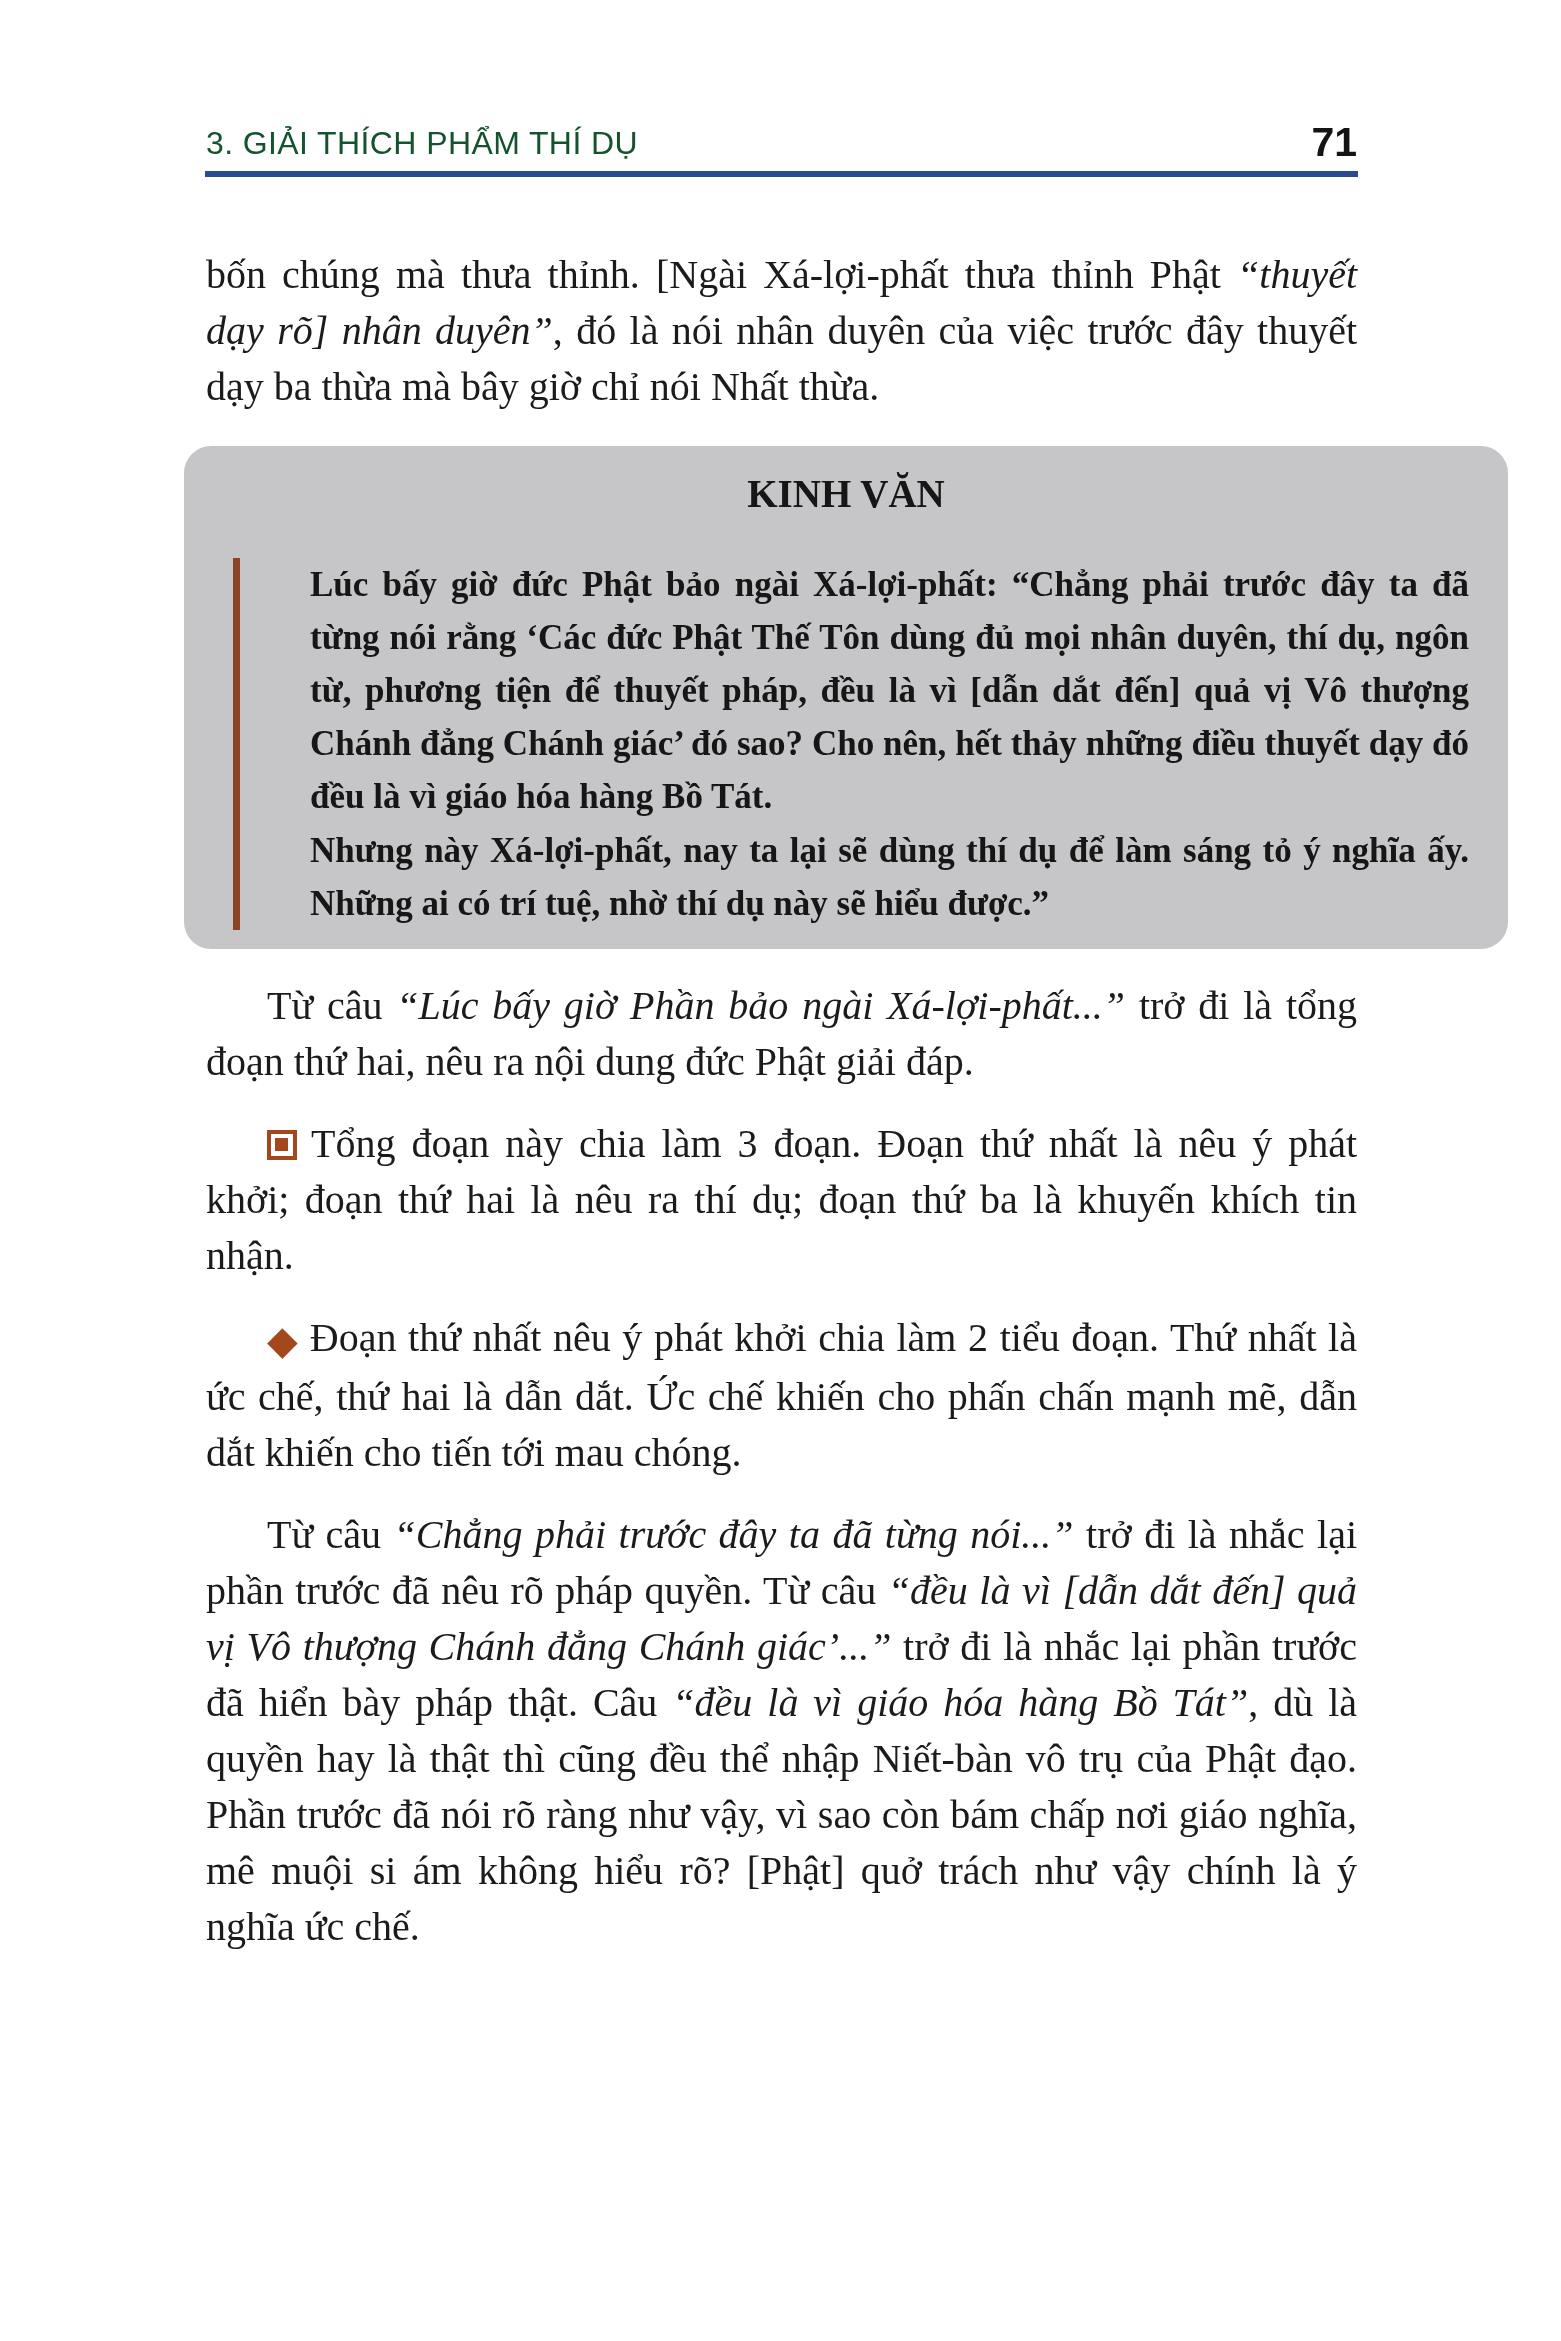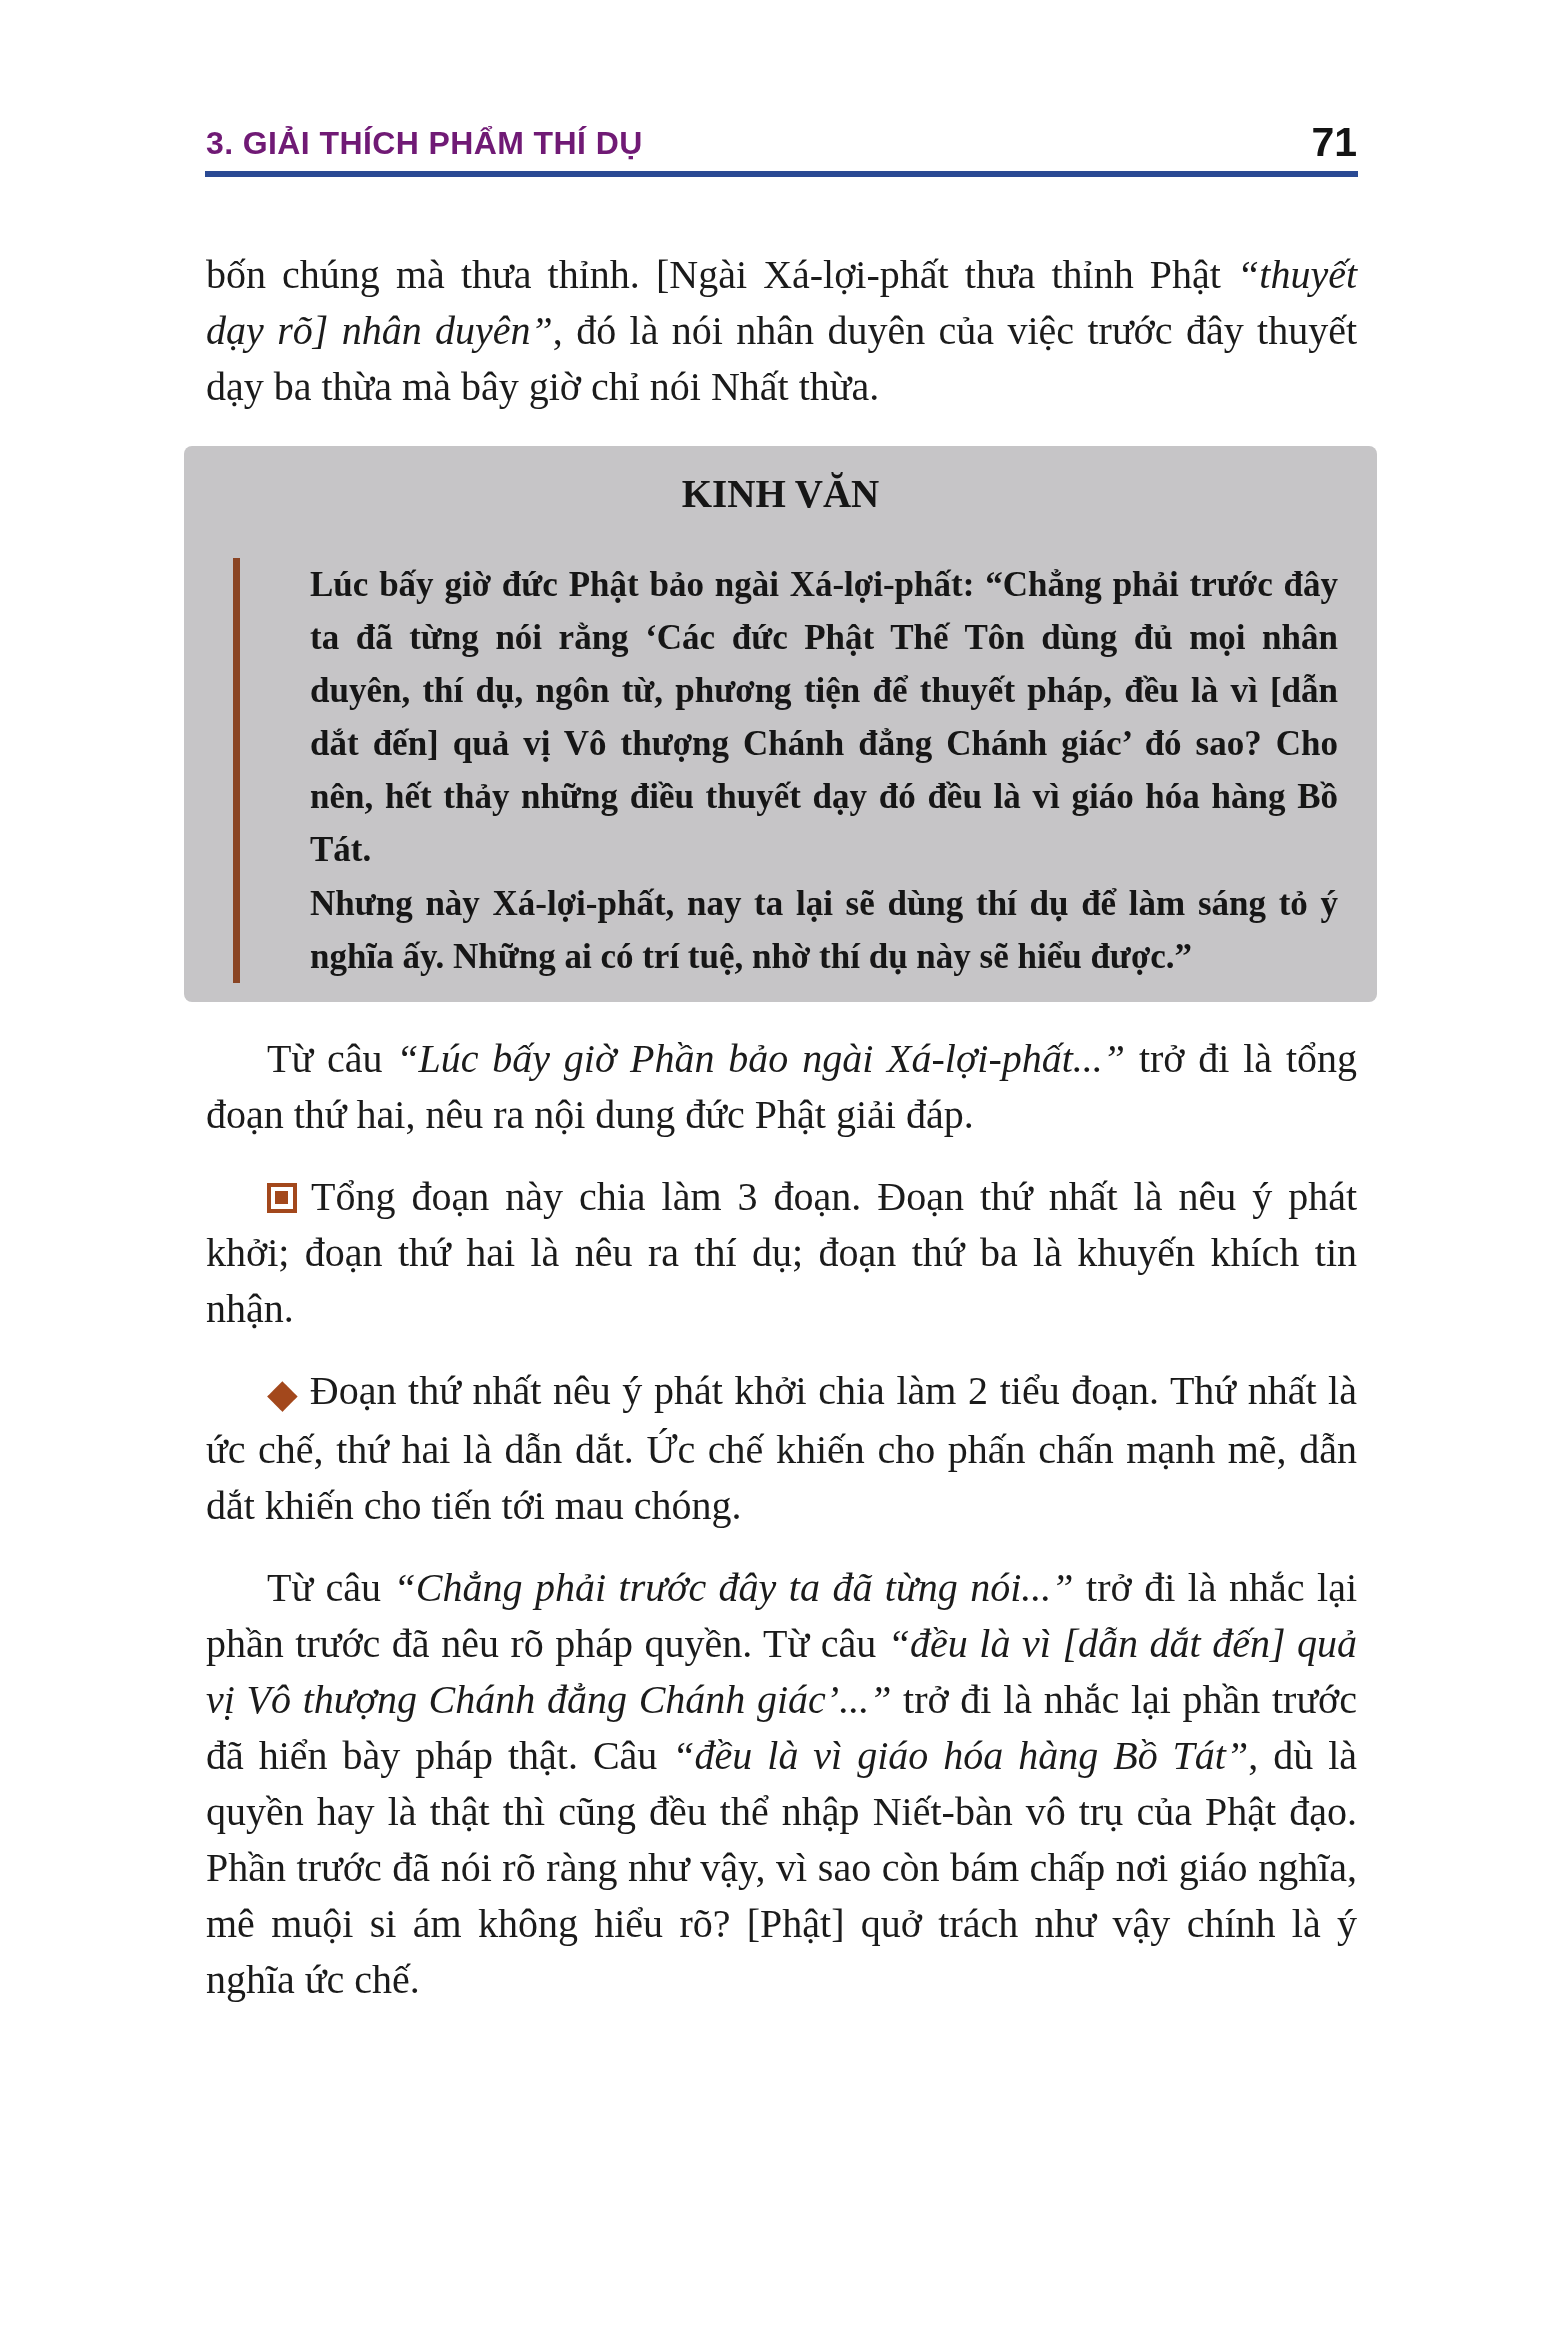--- a/index.html
+++ b/index.html
@@ -11,22 +11,22 @@
     color:#1b1b1b;
     font-family:"Liberation Serif","DejaVu Serif",serif;
   }
   
   .running-head{
     position:absolute;left:206px;top:123px;width:1151px;
     display:flex;justify-content:space-between;align-items:flex-end;
   }
   .chapter-title{
     font-family:"Liberation Sans","DejaVu Sans",sans-serif;
-    font-weight:bold;font-size:32px;line-height:36px;
-    color:#701a75;letter-spacing:0.4px;
+    font-weight:normal;font-size:32px;line-height:36px;
+    color:#14532d;letter-spacing:0.4px;
   }
   .page-number{
     font-family:"Liberation Sans","DejaVu Sans",sans-serif;
     font-weight:bold;font-size:41px;line-height:38px;color:#141414;
   }
   .header-rule{
     position:absolute;left:205px;top:171px;width:1153px;height:6px;
     background:#2a4a94;
   }
   
@@ -49,22 +49,22 @@
   .bullet-sq .inner{
     position:absolute;left:4.3px;top:4.3px;width:13px;height:13px;
     background:#a3481c;
   }
   .bullet-di{
     color:#a3481c;font-size:40px;margin-right:10.4px;
     vertical-align:-2.6px;font-style:normal;
   }
   
   .kinh-box{
-    width:1193px;margin:31px 0 29px -22px;
-    background:#c6c5c7;border-radius:8px;
+    width:1324px;margin:31px 0 29px -22px;
+    background:#c6c5c7;border-radius:27px;
     padding:22.6px 0 19px 0;
     box-sizing:border-box;
   }
   .kinh-title{
     margin:0 0 40px 0;text-align:center;
     font-weight:bold;font-size:39px;line-height:49px;color:#161616;
   }
   .quote-row{display:flex;margin:0 39px 0 49px;}
   .quote-rail{width:7px;background:#8a4524;flex:none;}
   .quote-text{flex:1;padding-left:70px;min-width:0;}

